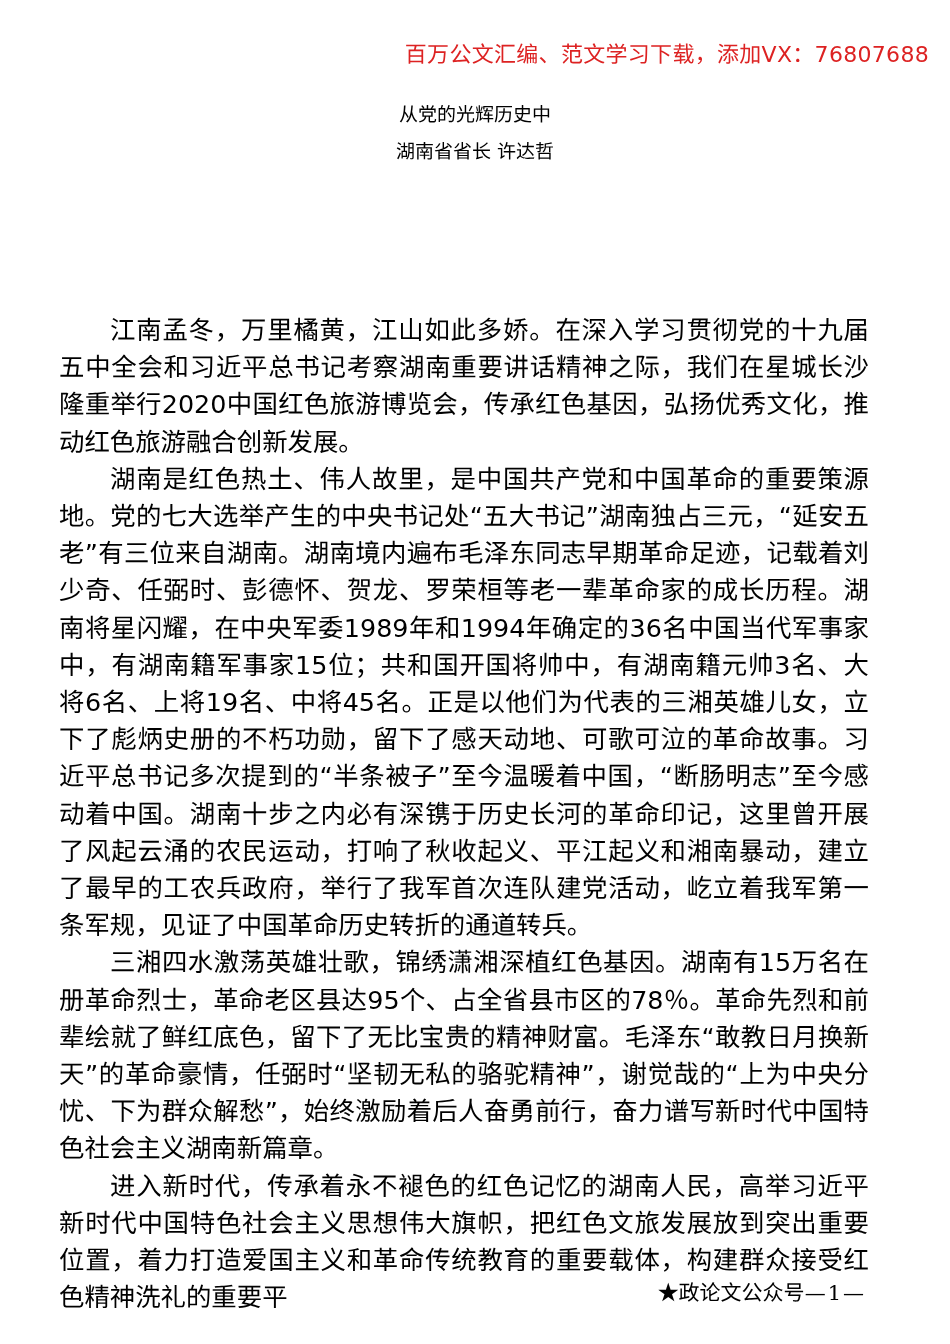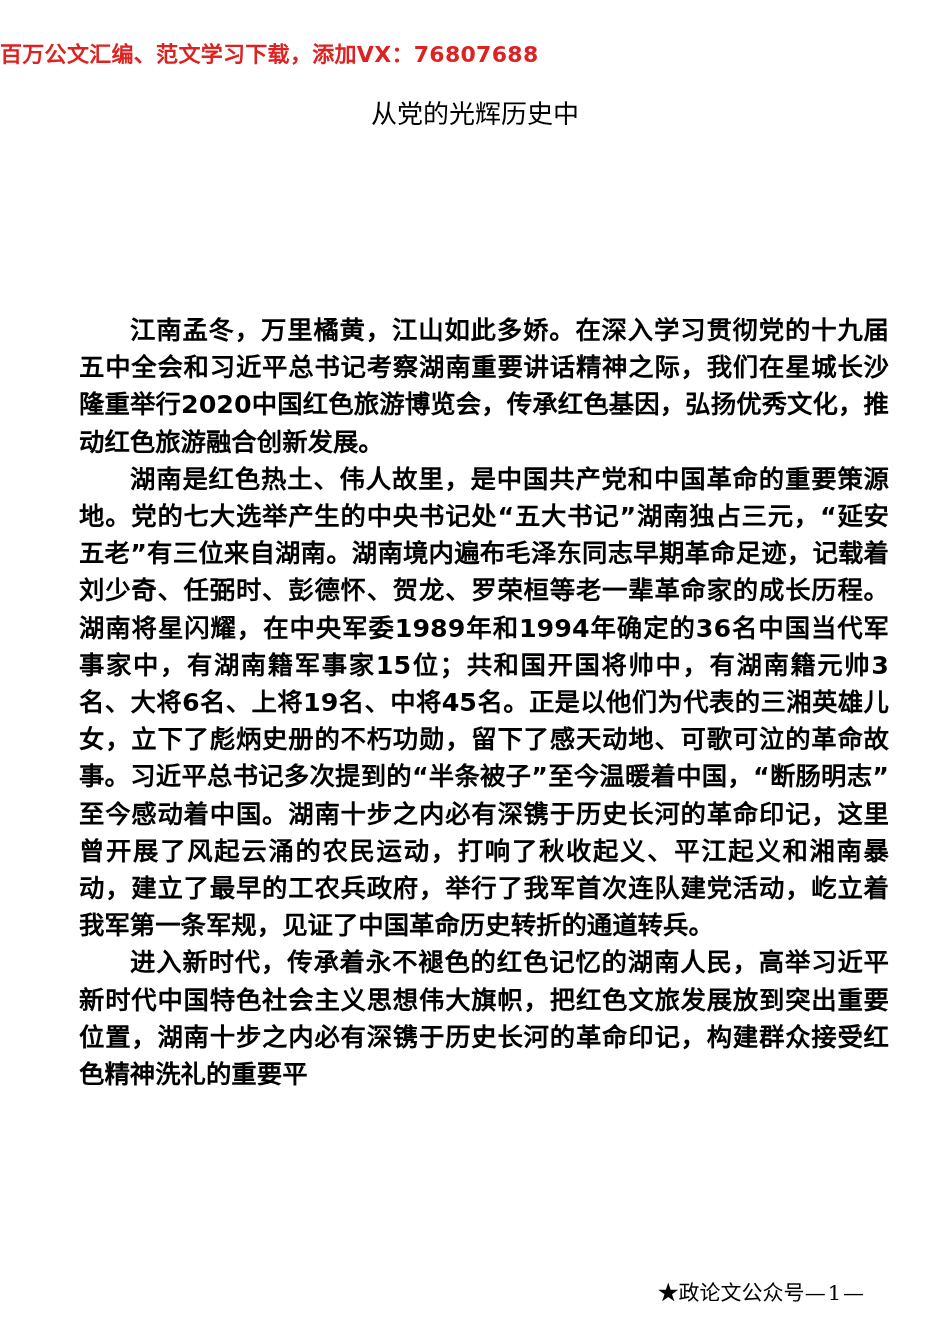--- a/index.html
+++ b/index.html
@@ -21,52 +21,51 @@
     overflow: hidden;
     box-sizing: border-box;
   }
 
   
   .promo-header {
     position: absolute;
     top: 42px;
     left: 0;
     width: 929px;
-    text-align: left;
+    text-align: right;
     font-size: 22px;
-    font-weight: bold;
+    font-weight: normal;
     letter-spacing: 0.3px;
     color: #dd2222;
     line-height: 1.2;
     white-space: nowrap;
   }
 
   
   .title-block {
     position: absolute;
     top: 96px;
     left: 0;
     width: 950px;
     text-align: center;
   }
   .title-line {
-    font-size: 26px;
+    font-size: 19px;
     line-height: 36.5px;
     color: #000000;
     letter-spacing: 0px;
     white-space: nowrap;
   }
 
   
   .body-area {
     position: absolute;
     top: 312px;
-    left: 79px;
+    left: 59px;
     width: 810px;
-    font-weight: bold;
   }
   .para {
     font-size: 25.4px;
     line-height: 37.2px;
     color: #000000;
     text-align: justify;
     text-justify: inter-character;
     text-indent: 51px;
     margin: 0;
     letter-spacing: 0px;
@@ -93,25 +92,27 @@
 </style>
 </head>
 <body>
 
 <div class="page">
 
   <div class="promo-header">百万公文汇编、范文学习下载，添加VX：76807688</div>
 
   <div class="title-block">
     <div class="title-line">从党的光辉历史中</div>
+    <div class="title-line">湖南省省长  许达哲</div>
   </div>
 
   <div class="body-area">
     <p class="para">江南孟冬，万里橘黄，江山如此多娇。在深入学习贯彻党的十九届五中全会和习近平总书记考察湖南重要讲话精神之际，我们在星城长沙隆重举行2020中国红色旅游博览会，传承红色基因，弘扬优秀文化，推动红色旅游融合创新发展。</p>
     <p class="para">湖南是红色热土、伟人故里，是中国共产党和中国革命的重要策源地。党的七大选举产生的中央书记处“五大书记”湖南独占三元，“延安五老”有三位来自湖南。湖南境内遍布毛泽东同志早期革命足迹，记载着刘少奇、任弼时、彭德怀、贺龙、罗荣桓等老一辈革命家的成长历程。湖南将星闪耀，在中央军委1989年和1994年确定的36名中国当代军事家中，有湖南籍军事家15位；共和国开国将帅中，有湖南籍元帅3名、大将6名、上将19名、中将45名。正是以他们为代表的三湘英雄儿女，立下了彪炳史册的不朽功勋，留下了感天动地、可歌可泣的革命故事。习近平总书记多次提到的“半条被子”至今温暖着中国，“断肠明志”至今感动着中国。湖南十步之内必有深镌于历史长河的革命印记，这里曾开展了风起云涌的农民运动，打响了秋收起义、平江起义和湘南暴动，建立了最早的工农兵政府，举行了我军首次连队建党活动，屹立着我军第一条军规，见证了中国革命历史转折的通道转兵。</p>
-    <p class="para">进入新时代，传承着永不褪色的红色记忆的湖南人民，高举习近平新时代中国特色社会主义思想伟大旗帜，把红色文旅发展放到突出重要位置，湖南十步之内必有深镌于历史长河的革命印记，构建群众接受红色精神洗礼的重要平</p>
+    <p class="para">三湘四水激荡英雄壮歌，锦绣潇湘深植红色基因。湖南有15万名在册革命烈士，革命老区县达95个、占全省县市区的78％。革命先烈和前辈绘就了鲜红底色，留下了无比宝贵的精神财富。毛泽东“敢教日月换新天”的革命豪情，任弼时“坚韧无私的骆驼精神”，谢觉哉的“上为中央分忧、下为群众解愁”，始终激励着后人奋勇前行，奋力谱写新时代中国特色社会主义湖南新篇章。</p>
+    <p class="para">进入新时代，传承着永不褪色的红色记忆的湖南人民，高举习近平新时代中国特色社会主义思想伟大旗帜，把红色文旅发展放到突出重要位置，着力打造爱国主义和革命传统教育的重要载体，构建群众接受红色精神洗礼的重要平</p>
   </div>
 
   <div class="footer">
     <span class="mark">★政论文公众号</span><span>—</span><span class="pageno">1</span><span>—</span>
   </div>
 
 </div>
 
 </body></html>

